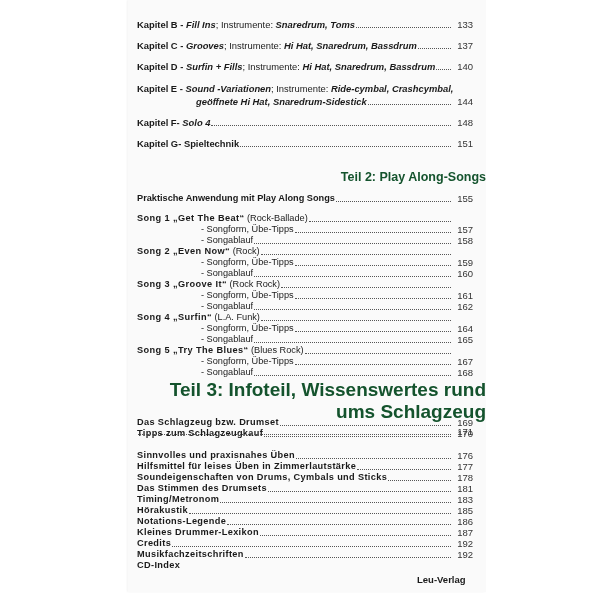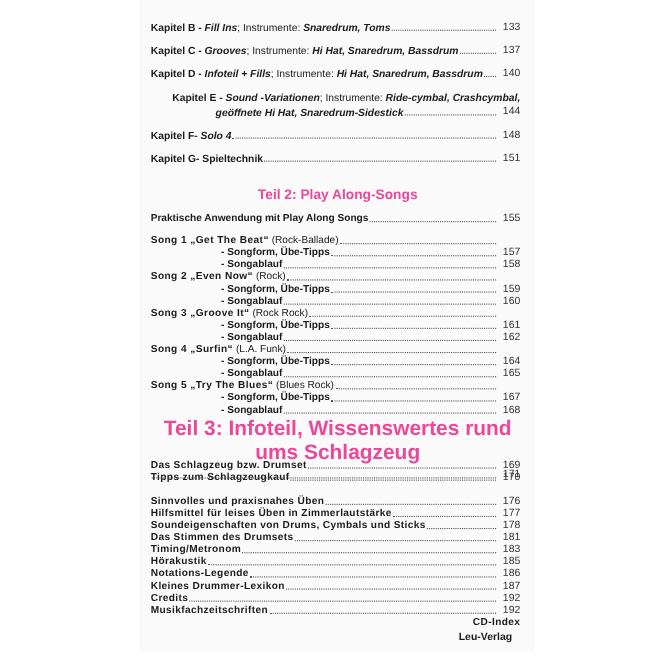--- a/index.html
+++ b/index.html
@@ -13,40 +13,39 @@
   .page {
     position:absolute; left:128px; top:0; width:358px; height:592px;
     background:#fafafa;
     box-shadow: -1px 0 2px rgba(0,0,0,0.05);
   }
   .row {
     position:absolute; left:137px; width:336px;
     display:flex; align-items:flex-end;
     font-size:9.2px; line-height:11px;
     white-space:nowrap;
-    justify-content:flex-end;
   }
   .row .txt { flex:0 0 auto; }
   .row .dots {
     flex:1 1 auto; overflow:hidden;
     border-bottom:1px dotted #555;
     margin:0 4px 2px 1px; height:1px;
   }
   .row .pg { flex:0 0 auto; width:18px; text-align:right; color:#333; font-size:9.5px; }
   .b { font-weight:bold; }
   .bi { font-weight:bold; font-style:italic; }
   .n { font-weight:normal; }
   .kap .txt { font-size:9.4px; }
   .heading {
-    position:absolute; left:128px; width:358px; text-align:center;
-    font-weight:bold; color:#ec4899;
+    position:absolute; left:128px; width:358px; text-align:right;
+    font-weight:bold; color:#14532d;
   }
   .h2 { top:170px; font-size:12.5px; }
   .h3 { top:379px; font-size:19px; }
-  .sub .txt { padding-left:64px; font-weight:bold; }
+  .sub .txt { padding-left:64px; font-weight:normal; }
   .t3 .txt { font-weight:bold; letter-spacing:0.35px;margin-top:13px; }
   .publisher {
     position:absolute; left:417px; top:574px;
     font-size:9.5px; font-weight:bold;
   }
 </style>
 </head>
 <body>
 
 <div class="page"></div>
@@ -55,21 +54,21 @@
   <span class="txt"><span class="b">Kapitel B - </span><span class="bi">Fill Ins</span><span class="n">; Instrumente: </span><span class="bi">Snaredrum, Toms</span></span>
   <span class="dots"></span>
   <span class="pg">133</span>
 </div>
 <div class="row kap" style="top:40px">
   <span class="txt"><span class="b">Kapitel C - </span><span class="bi">Grooves</span><span class="n">; Instrumente: </span><span class="bi">Hi Hat, Snaredrum, Bassdrum</span></span>
   <span class="dots"></span>
   <span class="pg">137</span>
 </div>
 <div class="row kap" style="top:61px">
-  <span class="txt"><span class="b">Kapitel D - </span><span class="bi">Infoteil + Fills</span><span class="n">; Instrumente: </span><span class="bi">Hi Hat, Snaredrum, Bassdrum</span></span>
+  <span class="txt"><span class="b">Kapitel D - </span><span class="bi">Surfin + Fills</span><span class="n">; Instrumente: </span><span class="bi">Hi Hat, Snaredrum, Bassdrum</span></span>
   <span class="dots"></span>
   <span class="pg">140</span>
 </div>
 <div class="row kap" style="top:83px">
   <span class="txt"><span class="b">Kapitel E - </span><span class="bi">Sound -Variationen</span><span class="n">; Instrumente: </span><span class="bi">Ride-cymbal, Crashcymbal,</span></span>
 </div>
 <div class="row kap" style="top:96px">
   <span class="txt" style="padding-left:59px"><span class="bi">geöffnete Hi Hat, Snaredrum-Sidestick</span></span>
   <span class="dots"></span>
   <span class="pg">144</span>

